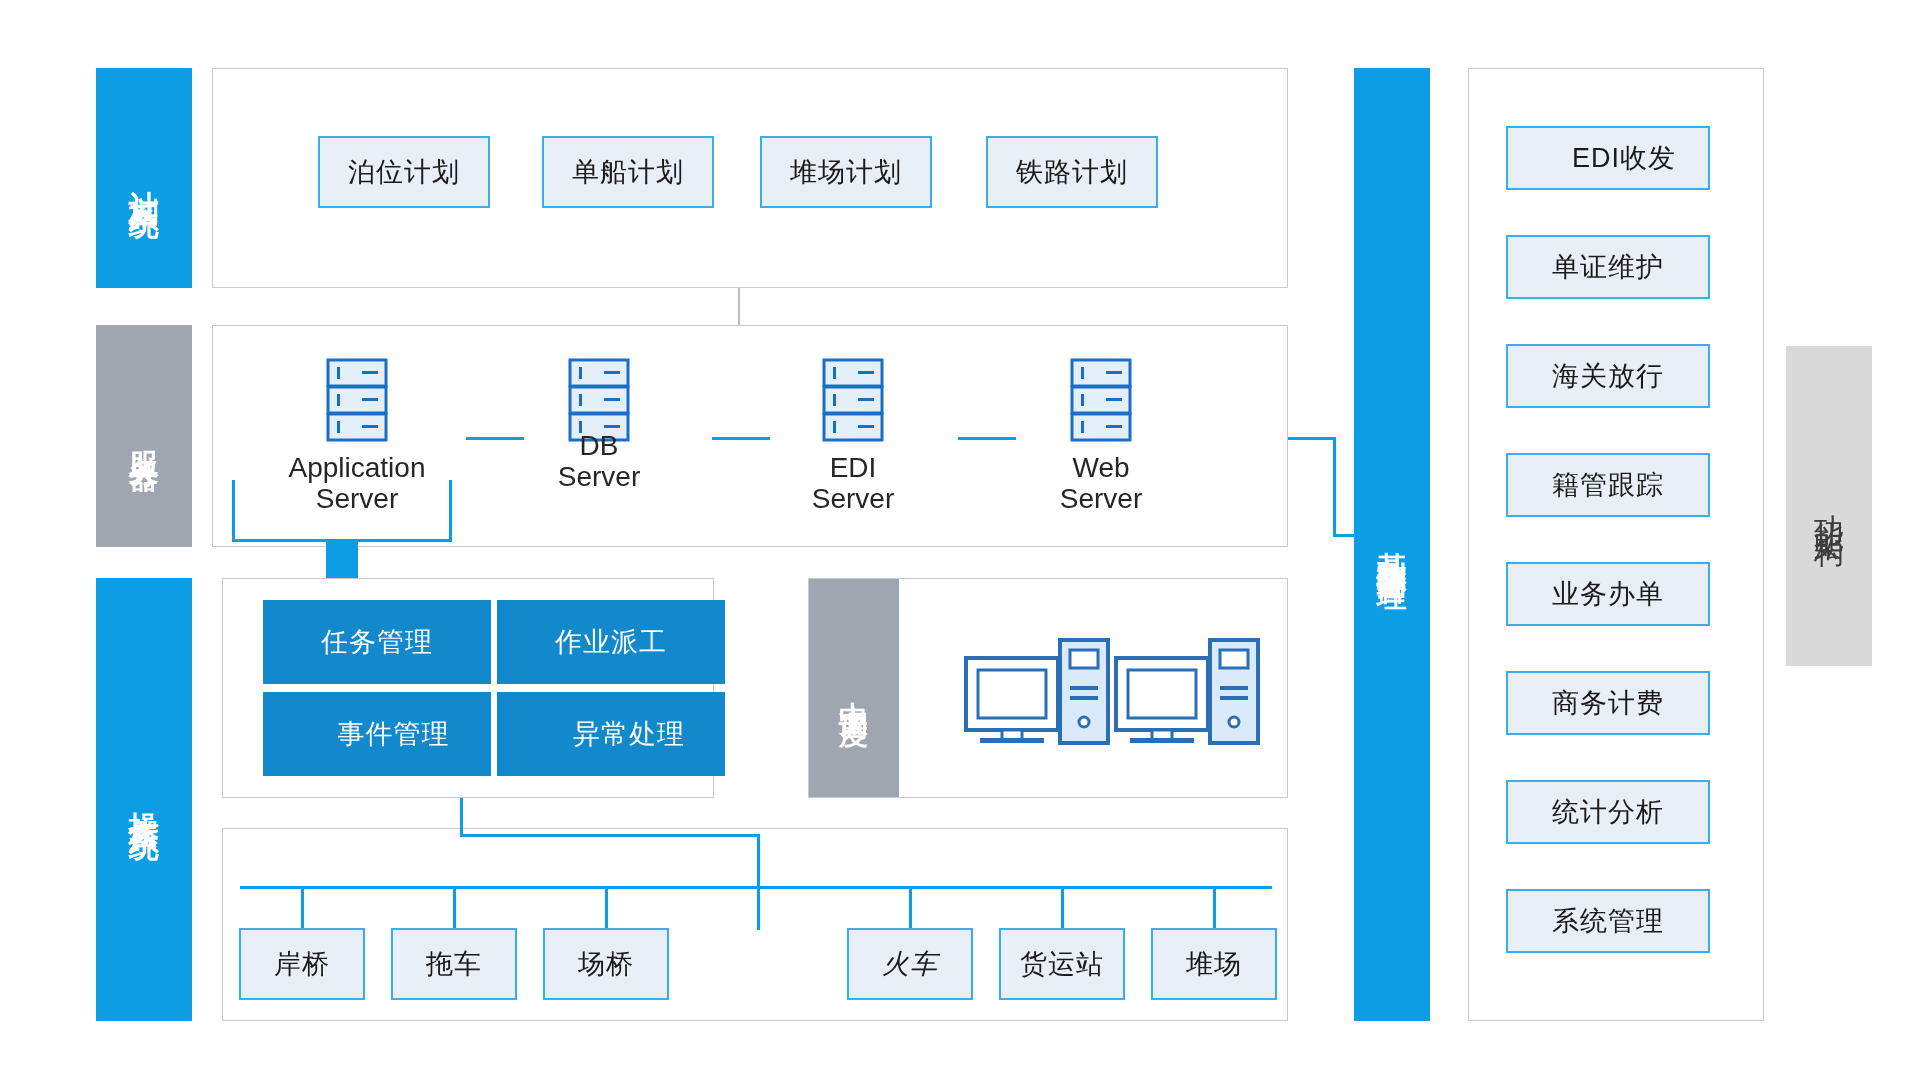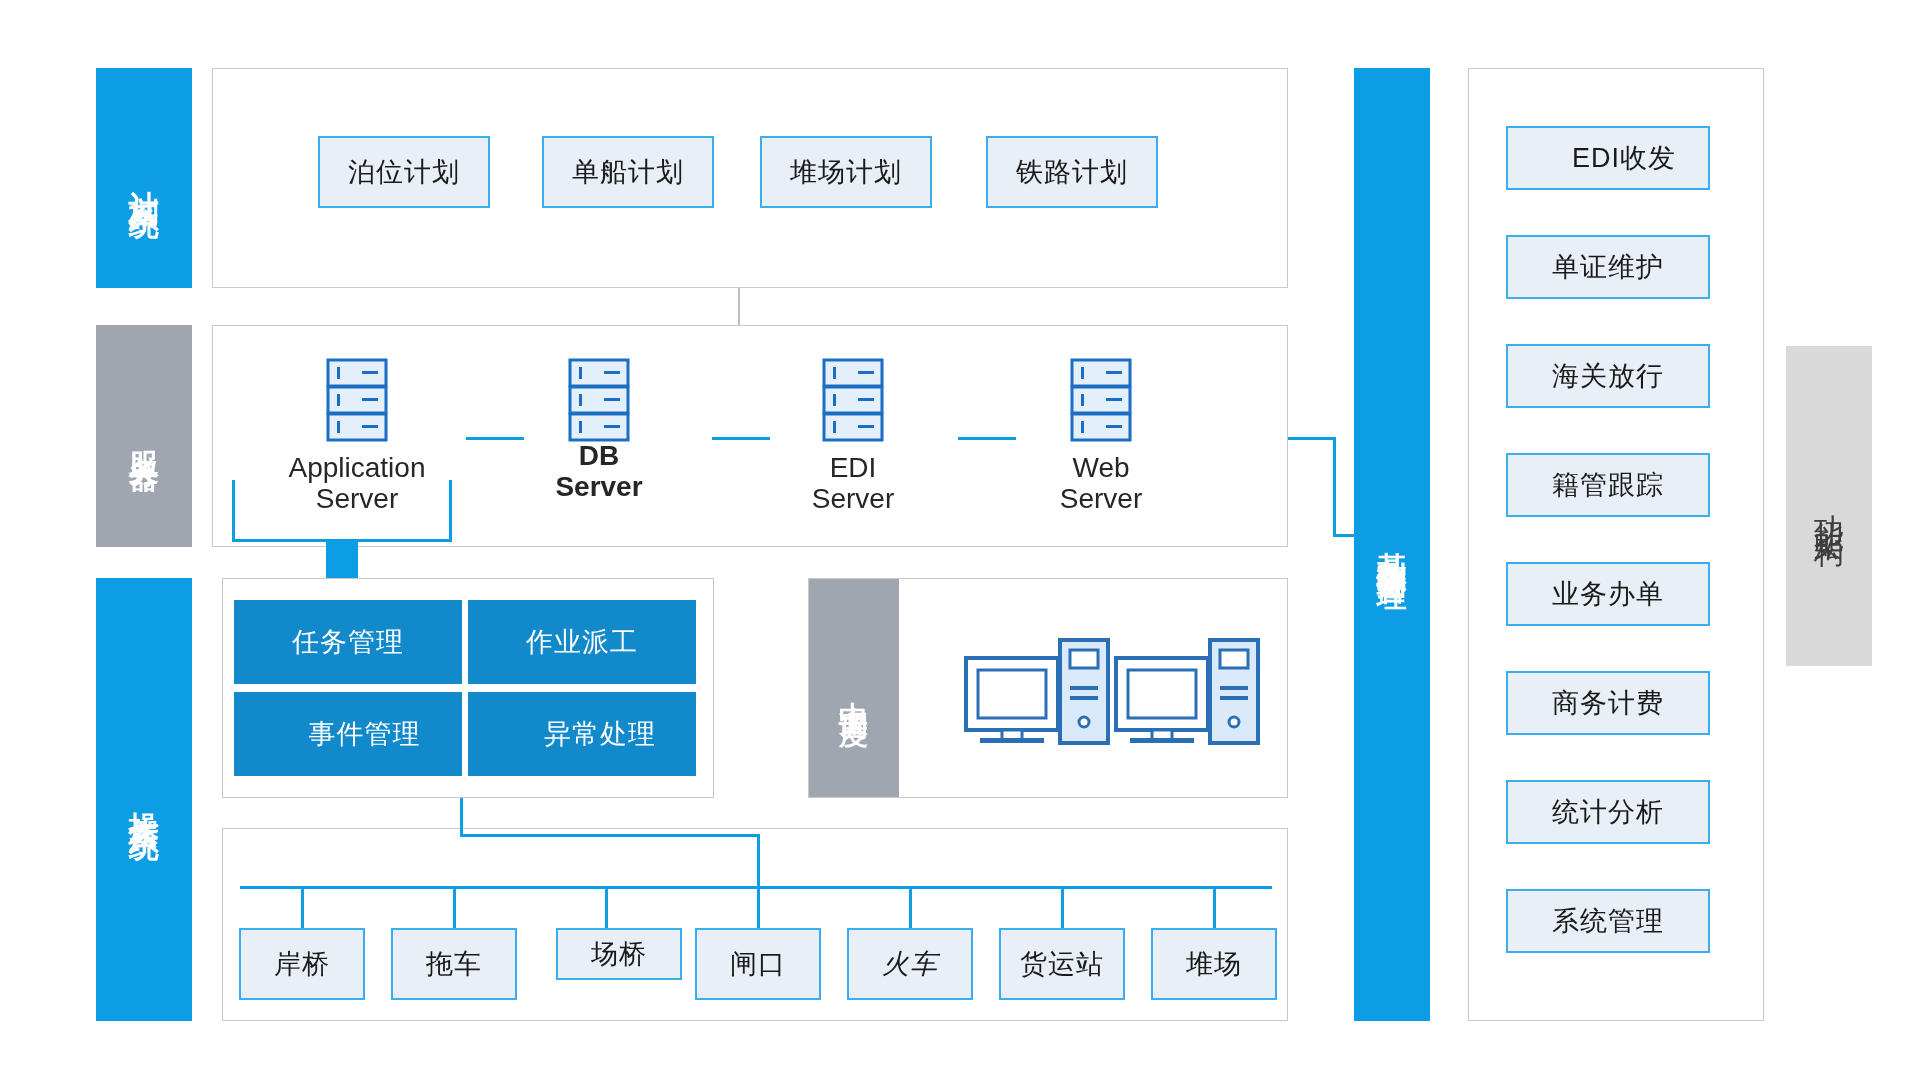--- a/index.html
+++ b/index.html
@@ -43,21 +43,21 @@
     background:#e9eff7;border:2px solid #3aaded;
     display:flex;align-items:center;justify-content:center;
     font-size:27px;color:#1a1a1a;letter-spacing:1px;
   }
 
   
   .sbox{
     position:absolute;box-sizing:border-box;
     background:#1189ca;
     display:flex;align-items:center;justify-content:center;
-    font-size:27px;color:#ffffff;letter-spacing:1px;
+    font-size:27px;color:#ffffff;letter-spacing:1px;margin-left:29px;
   }
 
   
   .srvwrap{position:absolute;}
   .srvlabel{
     position:absolute;text-align:center;
     font-size:28px;line-height:1.12;color:#262626;white-space:pre-line;
   }
 
   
@@ -146,21 +146,21 @@
       <rect x="2" y="29" width="58" height="26" fill="#e3f0fb" stroke="#1a6fc4" stroke-width="3"></rect>
       <rect x="2" y="56" width="58" height="26" fill="#e3f0fb" stroke="#1a6fc4" stroke-width="3"></rect>
       <rect x="11" y="9" width="3" height="12" fill="#1a6fc4"></rect>
       <rect x="11" y="36" width="3" height="12" fill="#1a6fc4"></rect>
       <rect x="11" y="63" width="3" height="12" fill="#1a6fc4"></rect>
       <rect x="36" y="13" width="16" height="3" fill="#1a6fc4"></rect>
       <rect x="36" y="40" width="16" height="3" fill="#1a6fc4"></rect>
       <rect x="36" y="67" width="16" height="3" fill="#1a6fc4"></rect>
     </svg>
   </div>
-  <div class="srvlabel" style="left:499px;top:440px;width:200px;font-weight:bold;">DB
+  <div class="srvlabel" style="left:499px;top:430px;width:200px;">DB
 Server</div>
 
   <div class="srvwrap" style="left:822px;top:358px;">
     <svg width="62" height="86" viewBox="0 0 62 86">
       <rect x="2" y="2" width="58" height="26" fill="#e3f0fb" stroke="#1a6fc4" stroke-width="3"></rect>
       <rect x="2" y="29" width="58" height="26" fill="#e3f0fb" stroke="#1a6fc4" stroke-width="3"></rect>
       <rect x="2" y="56" width="58" height="26" fill="#e3f0fb" stroke="#1a6fc4" stroke-width="3"></rect>
       <rect x="11" y="9" width="3" height="12" fill="#1a6fc4"></rect>
       <rect x="11" y="36" width="3" height="12" fill="#1a6fc4"></rect>
       <rect x="11" y="63" width="3" height="12" fill="#1a6fc4"></rect>
@@ -271,25 +271,22 @@
   <div class="ln lnv" style="left:909px;top:886px;height:44px;"></div>
   <div class="ln lnv" style="left:1061px;top:886px;height:44px;"></div>
   <div class="ln lnv" style="left:1213px;top:886px;height:44px;"></div>
 
   <div class="lbox" style="left:239px;top:928px;width:126px;height:72px;">
     <span>岸桥</span>
   </div>
   <div class="lbox" style="left:391px;top:928px;width:126px;height:72px;">
     <span>拖车</span>
   </div>
-  <div class="lbox" style="left:556px;top:928px;width:126px;height:52px;">
+  <div class="lbox" style="left:543px;top:928px;width:126px;height:72px;">
     <span>场桥</span>
-  </div>
-  <div class="lbox" style="left:695px;top:928px;width:126px;height:72px;">
-    <span>闸口</span>
   </div>
   <div class="lbox" style="left:847px;top:928px;width:126px;height:72px;font-style:italic;">
     <span>火车</span>
   </div>
   <div class="lbox" style="left:999px;top:928px;width:126px;height:72px;">
     <span>货运站</span>
   </div>
   <div class="lbox" style="left:1151px;top:928px;width:126px;height:72px;">
     <span>堆场</span>
   </div>

